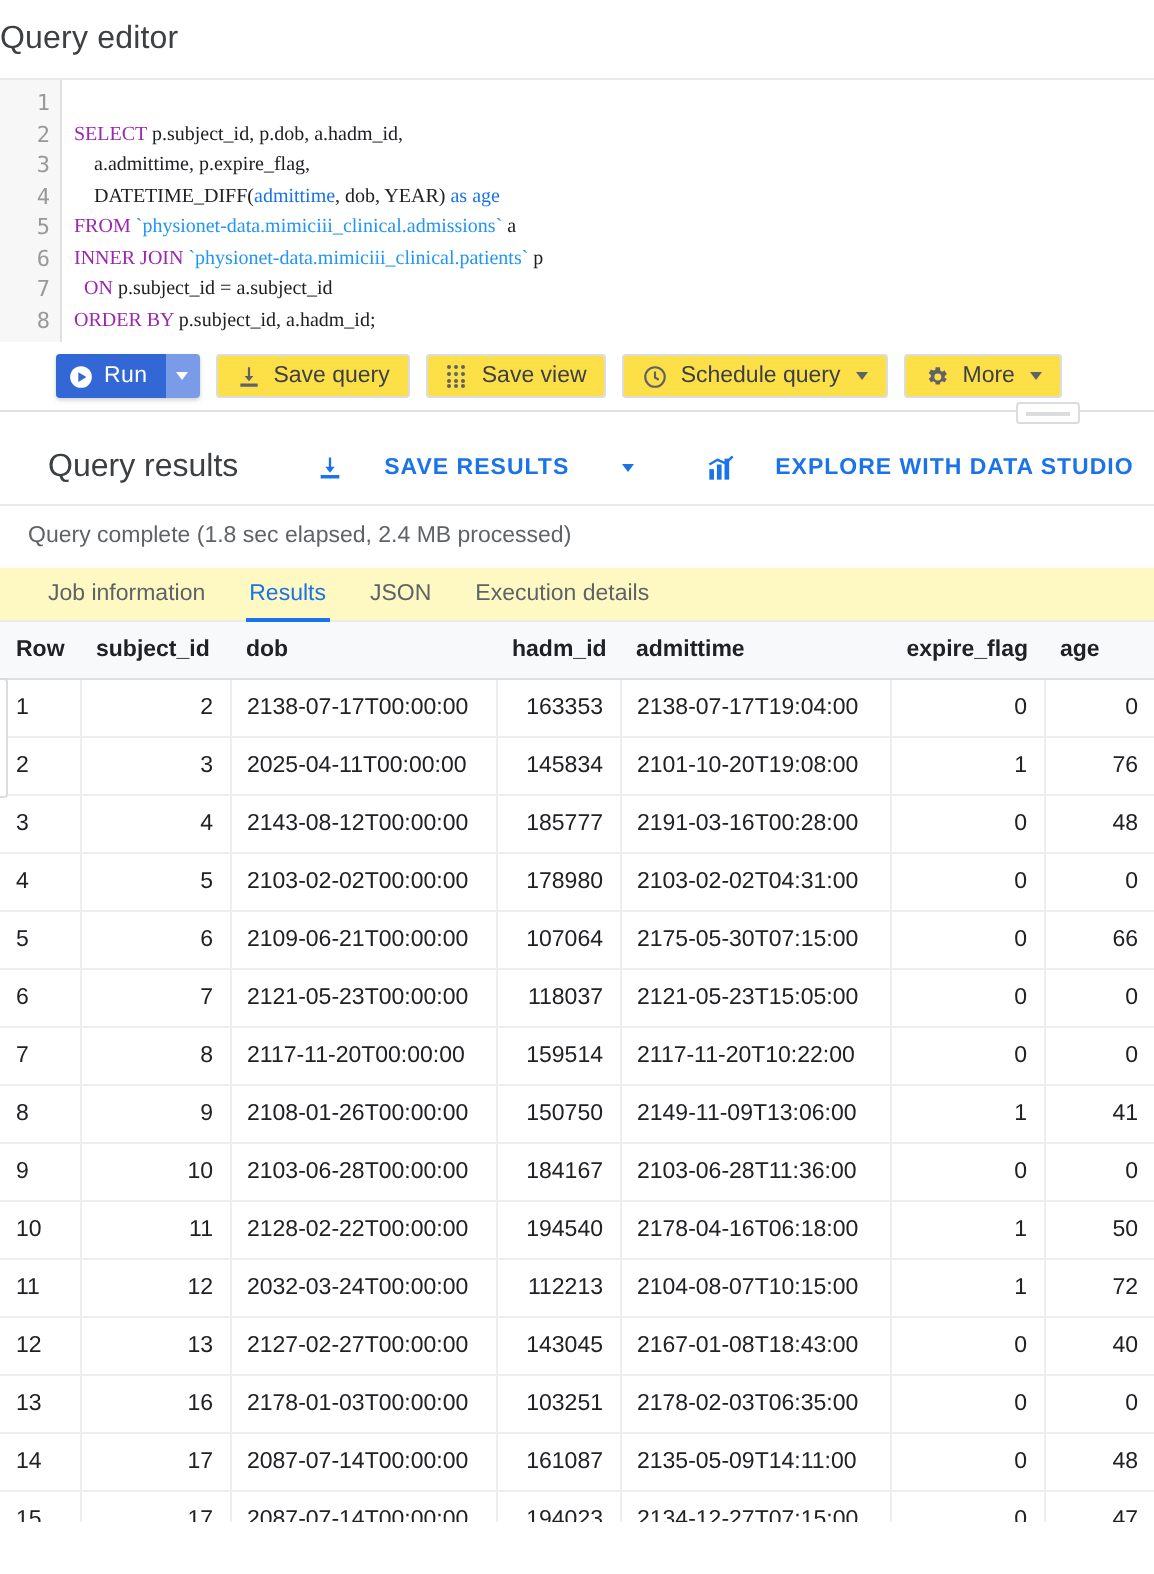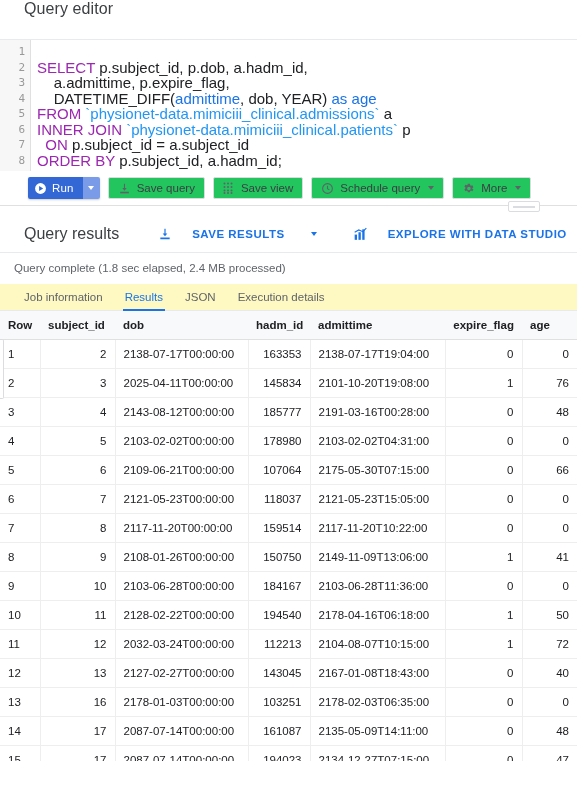--- a/index.html
+++ b/index.html
@@ -13,21 +13,21 @@
     font-family: "Liberation Sans", sans-serif;
     color: #3c4043;
     overflow: hidden;
     position: relative;
   }
 
   
   .editor-header {
     height: 39px;
     display: flex;
-    padding-left: 24px;
+    align-items: center;
     box-sizing: border-box;
     background: #fff;
   }
   .editor-title {
     font-size: 16px;
     color: #3c4043;
     font-weight: 400;
     letter-spacing: 0.1px;
   }
 
@@ -58,22 +58,22 @@
     padding-right: 5px;
     display: block;
   }
   .code-lines {
     padding-top: 4px;
     padding-left: 6px;
     flex: 1;
     overflow: hidden;
   }
   .code-lines .cl {
-    font-family: Liberation Sans, sans-serif;
-    font-size: 15px;
+    font-family: Liberation Serif, serif;
+    font-size: 10px;
     line-height: 15.5px;
     white-space: pre;
     color: #202124;
     display: block;
   }
   .tok-kw   { color: #9c27b0; }
   .tok-id   { color: #1a73e8; }
   .tok-tbl  { color: #2196f3; }
   .tok-plain{ color: #202124; }
 
@@ -126,21 +126,21 @@
     border-top-color: #1a73e8;
   }
   .tb-btn {
     display: flex;
     align-items: center;
     gap: 6px;
     height: 22px;
     padding: 0 9px;
     border: 1px solid #dadce0;
     border-radius: 2px;
-    background: #22c55e;
+    background: #fde047;
     font-size: 11.5px;
     color: #3c4043;
     box-sizing: border-box;
     white-space: nowrap;
   }
   .tb-btn .caret { margin-left: 2px; }
 
   
   .splitter {
     position: relative;

